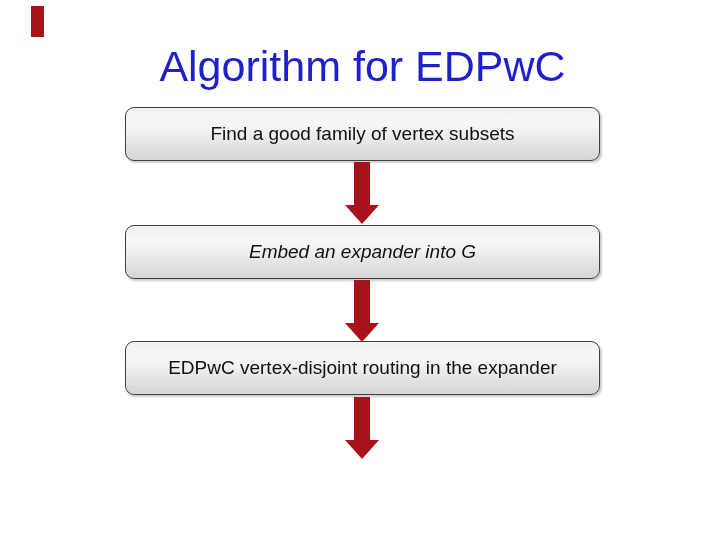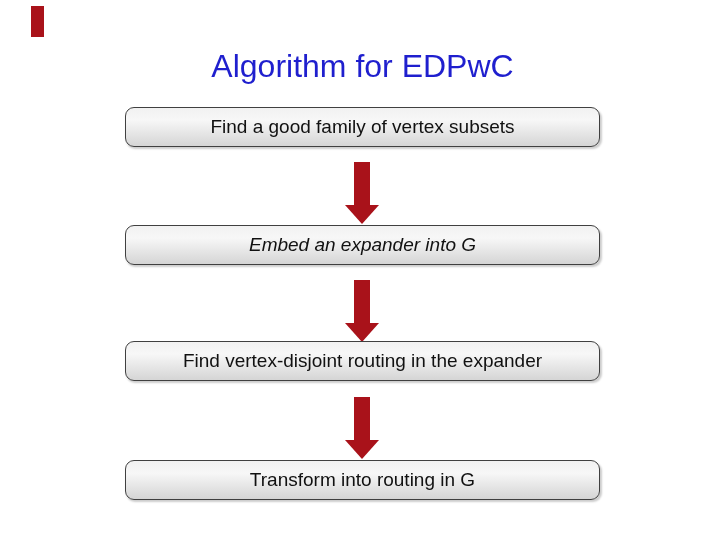--- a/index.html
+++ b/index.html
@@ -23,31 +23,31 @@
     height: 31px;
     background: var(--c-accent_bar, #A9121A);
   }
   .slide-title {
     position: absolute;
     left: 0;
     top: 42px;
     width: 720px;
     padding-left: 5px;
     text-align: center;
-    font-size: 32px;
+    font-size: 43px;
     line-height: 48px;
     color: var(--c-title, #1F1FCE);
     letter-spacing: 0px;
     white-space: nowrap;
   }
   .flow-box {
     position: absolute;
     left: 125px;
     width: 475px;
-    height: 40px;
+    height: 54px;
     border: 1px solid var(--c-box_border, #404040);
     border-radius: 9px;
     background: linear-gradient(180deg,
       var(--c-box_fill_top, #f1f1f1) 0%,
       #f7f7f7 32%,
       var(--c-box_fill_bottom, #d5d5d5) 100%);
     box-shadow: 1.5px 2px 2px rgba(0,0,0,0.20);
     display: flex;
     align-items: center;
     justify-content: center;
@@ -100,27 +100,24 @@
   </div>
 
   <div class="down-arrow arrow-2">
     <svg viewBox="0 0 36 62" xmlns="http://www.w3.org/2000/svg">
       <rect x="10" y="0" width="16" height="44"></rect>
       <polygon points="1,43 35,43 18,62"></polygon>
     </svg>
   </div>
 
   <div class="flow-box box-3">
-    <span class="label">Find vertex-disjoint routing in the expander</span>
+    <span class="label">EDPwC vertex-disjoint routing in the expander</span>
   </div>
 
   <div class="down-arrow arrow-3">
     <svg viewBox="0 0 36 62" xmlns="http://www.w3.org/2000/svg">
       <rect x="10" y="0" width="16" height="44"></rect>
       <polygon points="1,43 35,43 18,62"></polygon>
     </svg>
   </div>
 
-  <div class="flow-box box-4">
-    <span class="label">Transform into routing in G</span>
-  </div>
 
 </div>
 
 </body></html>

